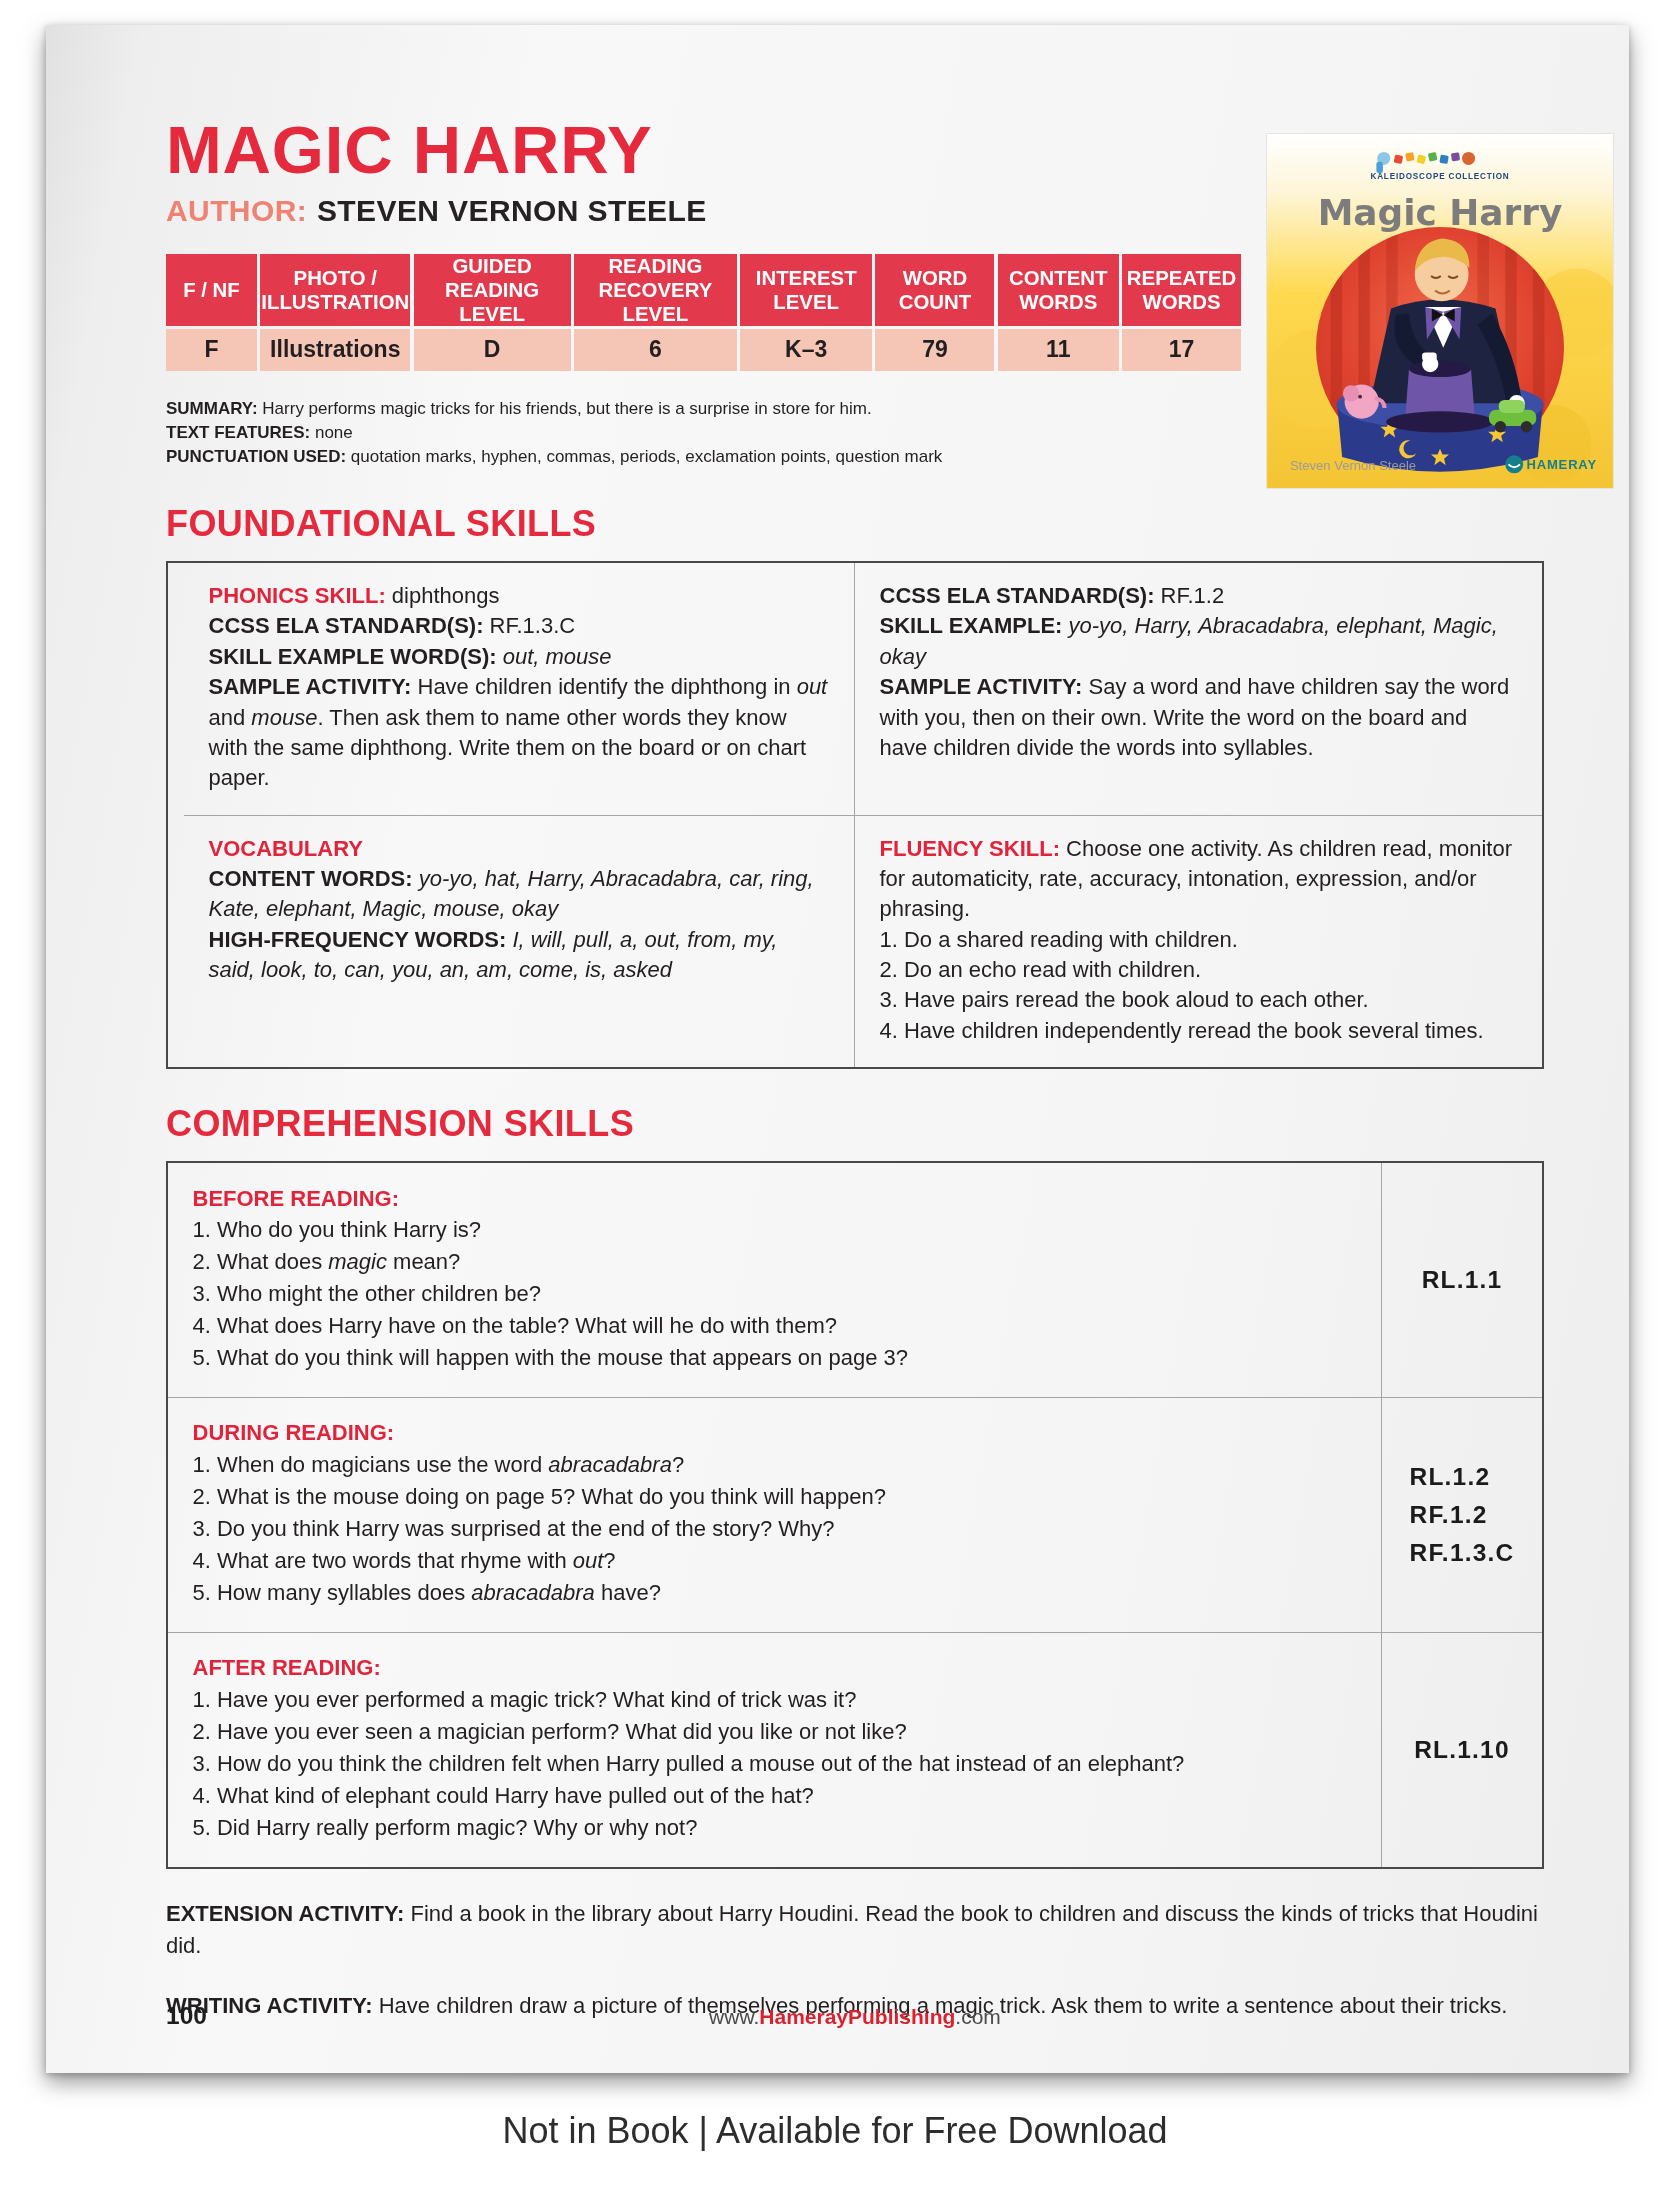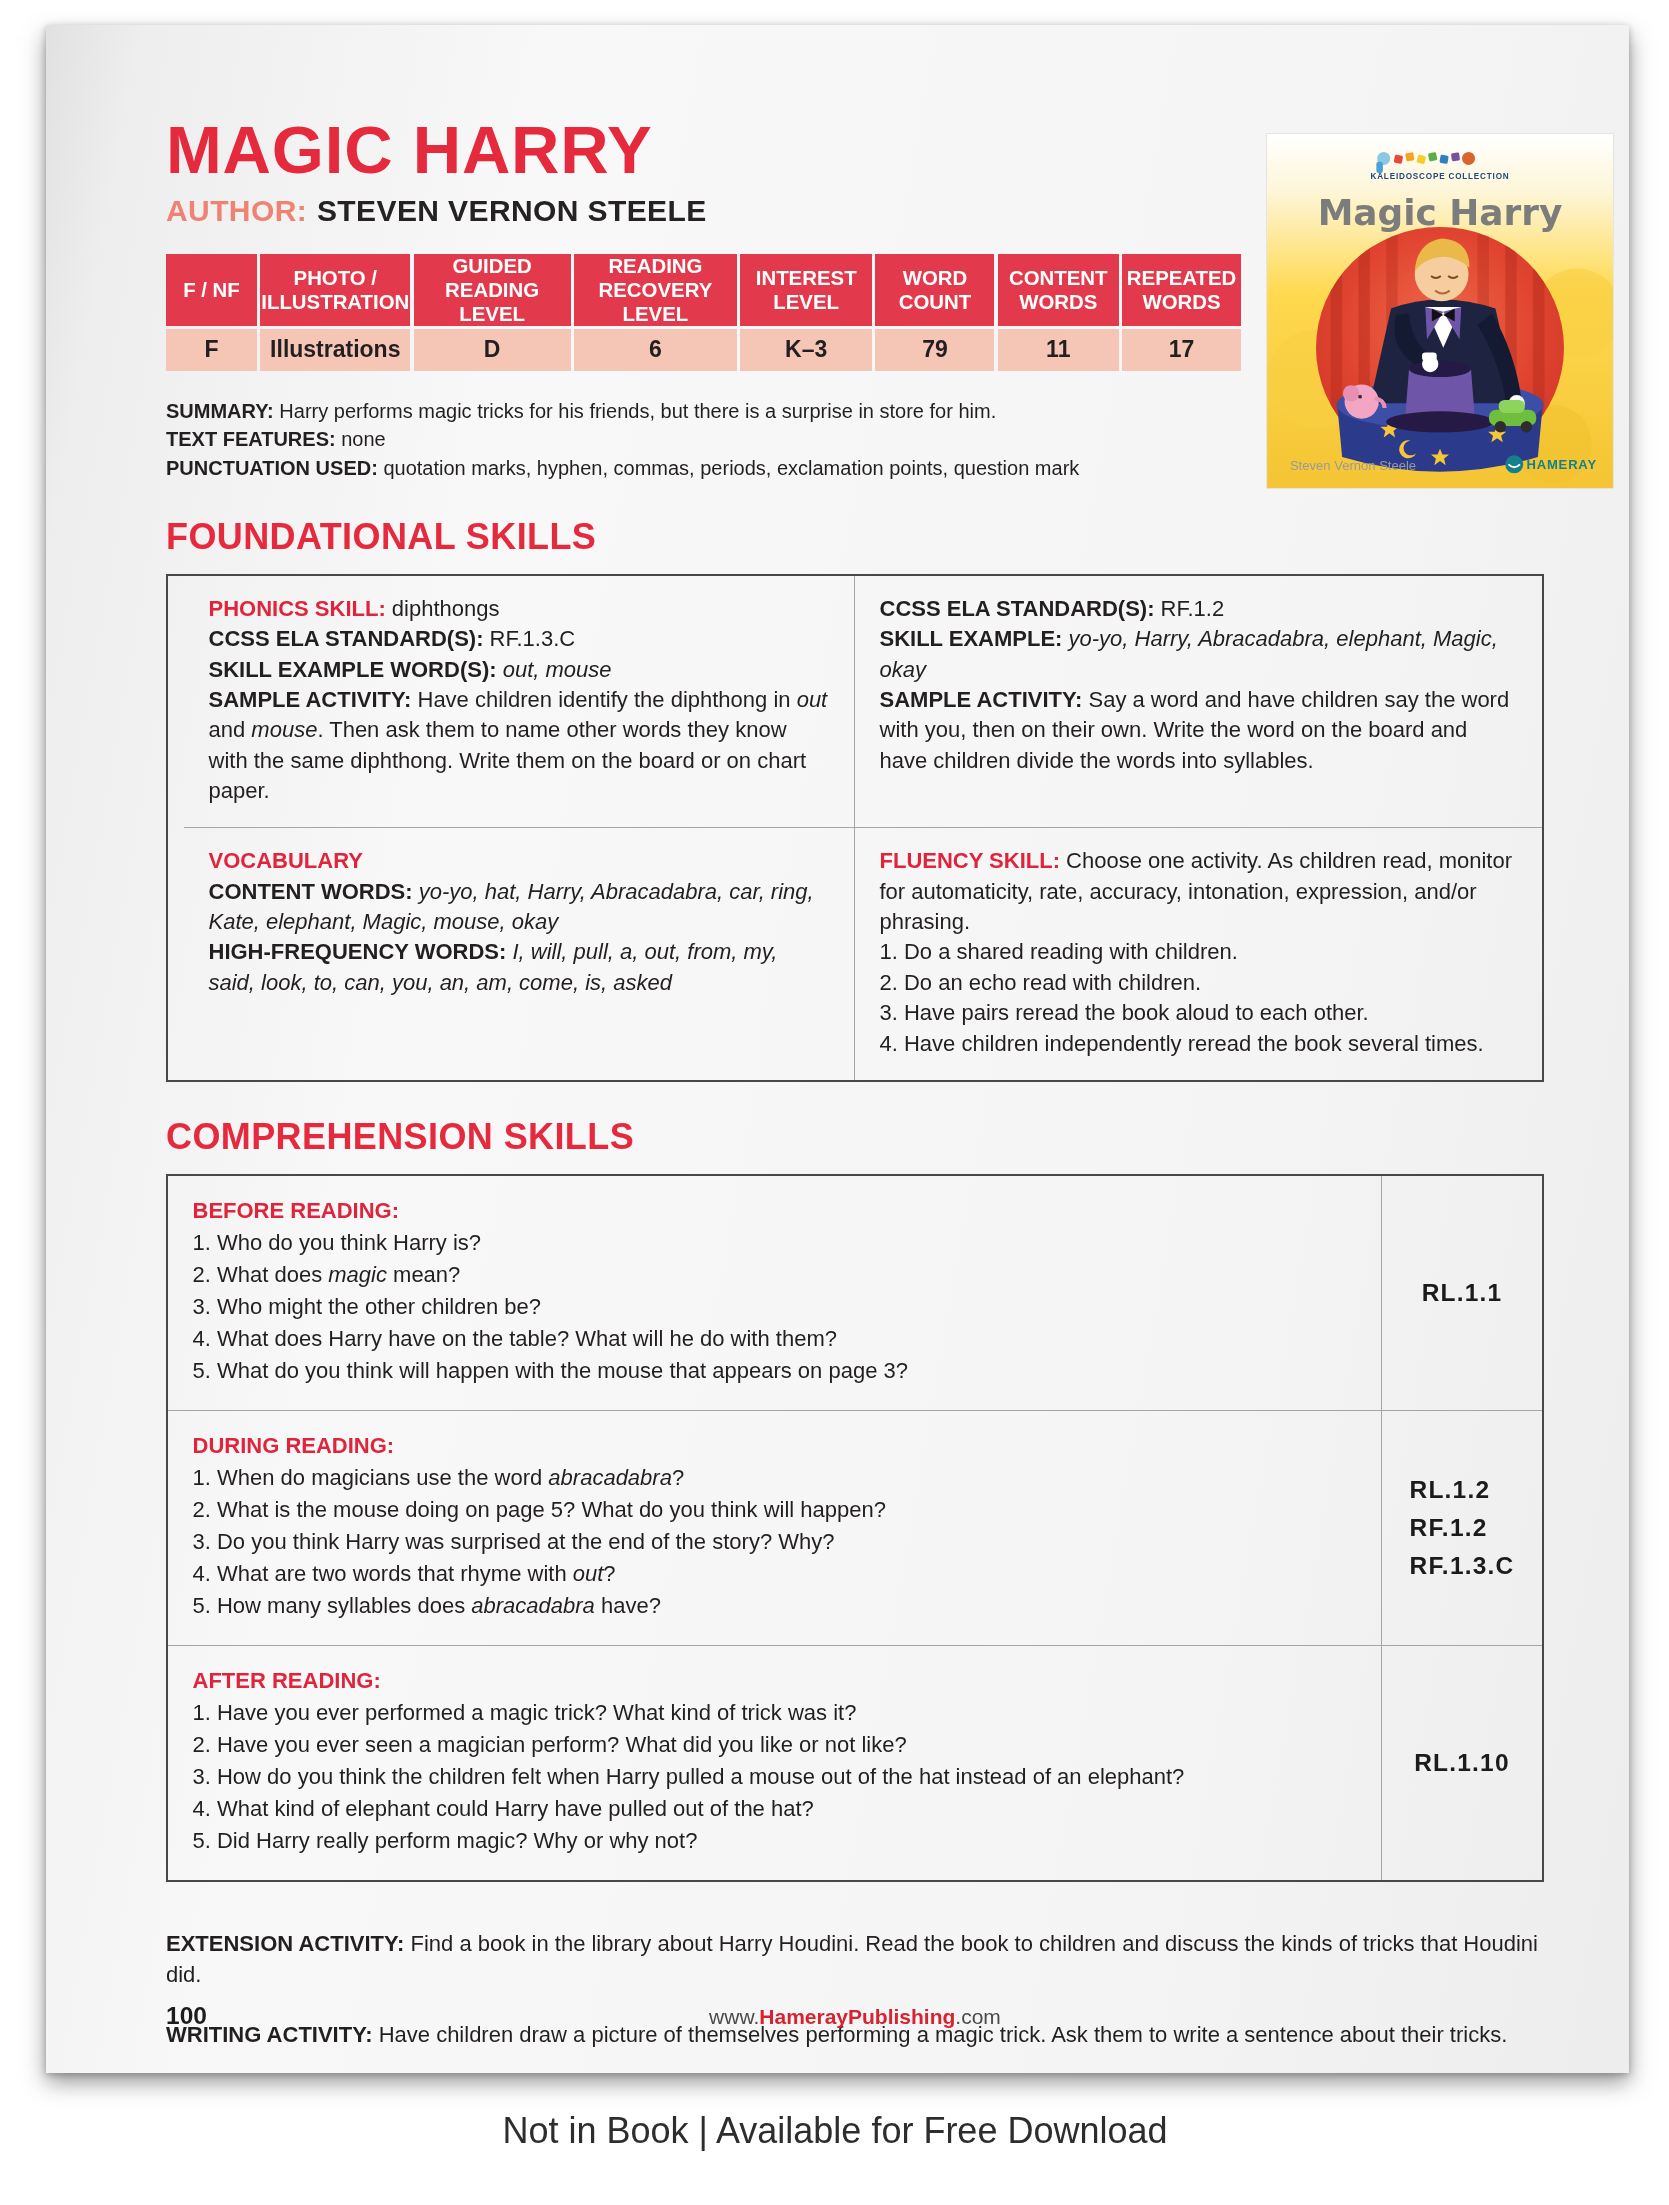--- a/index.html
+++ b/index.html
@@ -30,21 +30,21 @@
     background:var(--thead,#e23a4c);color:#fff;font-weight:bold;font-size:20.4px;
     text-align:center;display:flex;align-items:center;justify-content:center;
     white-space:pre-line;line-height:1.18;height:72px;
   }
   .itv{
     background:var(--rowpink,#f5c6b5);font-weight:bold;font-size:23px;color:#231f20;
     text-align:center;display:flex;align-items:center;justify-content:center;height:42px;
   }
 
   
-  .meta{margin-top:26px;max-width:1097px;font-size:20px;line-height:1.42;}
+  .meta{margin-top:26px;max-width:1097px;font-size:17px;line-height:1.42;}
 
   
   .sec{margin:36px 0 18px;font-size:36px;line-height:1.05;font-weight:bold;color:var(--red,#e62a3e);letter-spacing:0.4px;}
 
   
   .fbox{border:2.4px solid #484848;display:grid;grid-template-columns:1fr 1fr;background:transparent;}
   .fcell{padding:18px 24.5px 21px;font-size:22px;line-height:1.38;}
   .fcell.cL{border-right:1.6px solid #a5a5a5;margin-left:16px;}
   .fcell.rT{border-bottom:1.6px solid #a5a5a5;}
 
@@ -52,21 +52,21 @@
   .cbox{border:2.4px solid #484848;}
   .crow{display:grid;grid-template-columns:1fr 160px;}
   .crow + .crow{border-top:1.6px solid #a5a5a5;}
   .cmain{padding:19.6px 24.5px 23px;font-size:22px;line-height:1.45;border-right:1.6px solid #a5a5a5;}
   .cstd{
     display:flex;align-items:center;justify-content:center;text-align:left;
     font-weight:bold;font-size:24.5px;letter-spacing:1.2px;white-space:pre-line;line-height:1.55;color:#1b1b1b;
   }
 
   
-  .activity{margin-top:46px;font-size:22px;line-height:1.45;}
+  .activity{margin-top:29px;font-size:22px;line-height:1.45;}
   .activity + .activity{margin-top:28px;}
 
   
   .b{font-weight:bold;}
   .i{font-style:italic;}
   .c-red{color:var(--labelred,#e0243c);}
   .ln{min-height:1em;}
 
   
   .pfooter{position:absolute;left:120px;width:1378px;bottom:38px;height:33px;}

